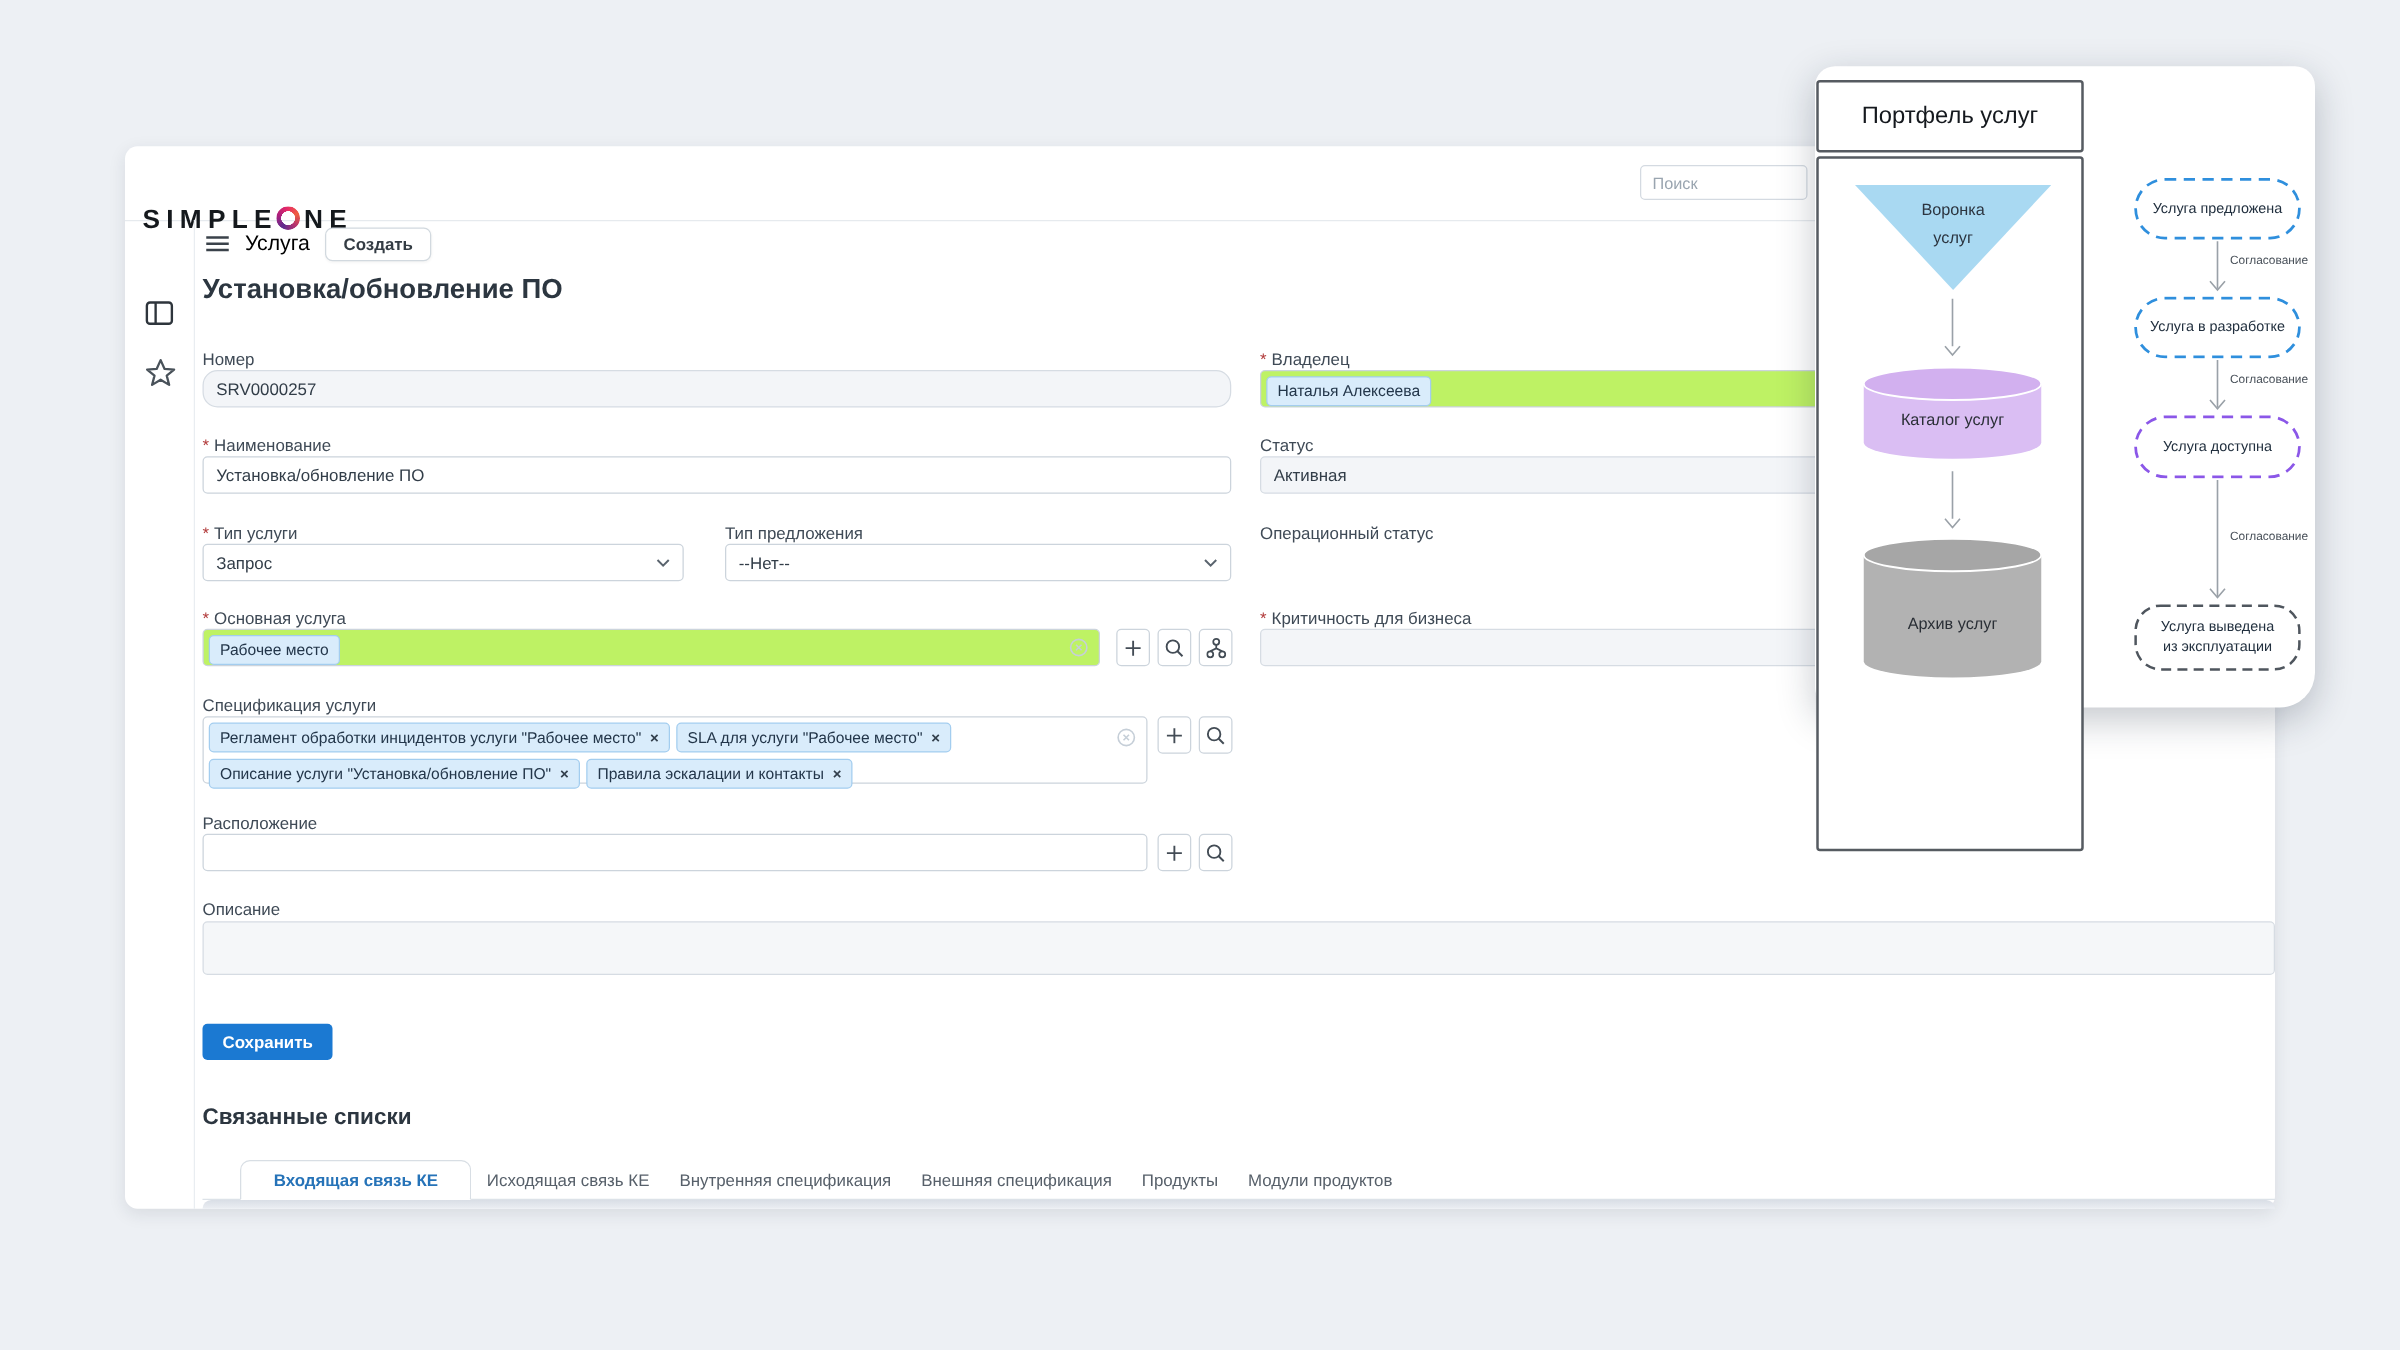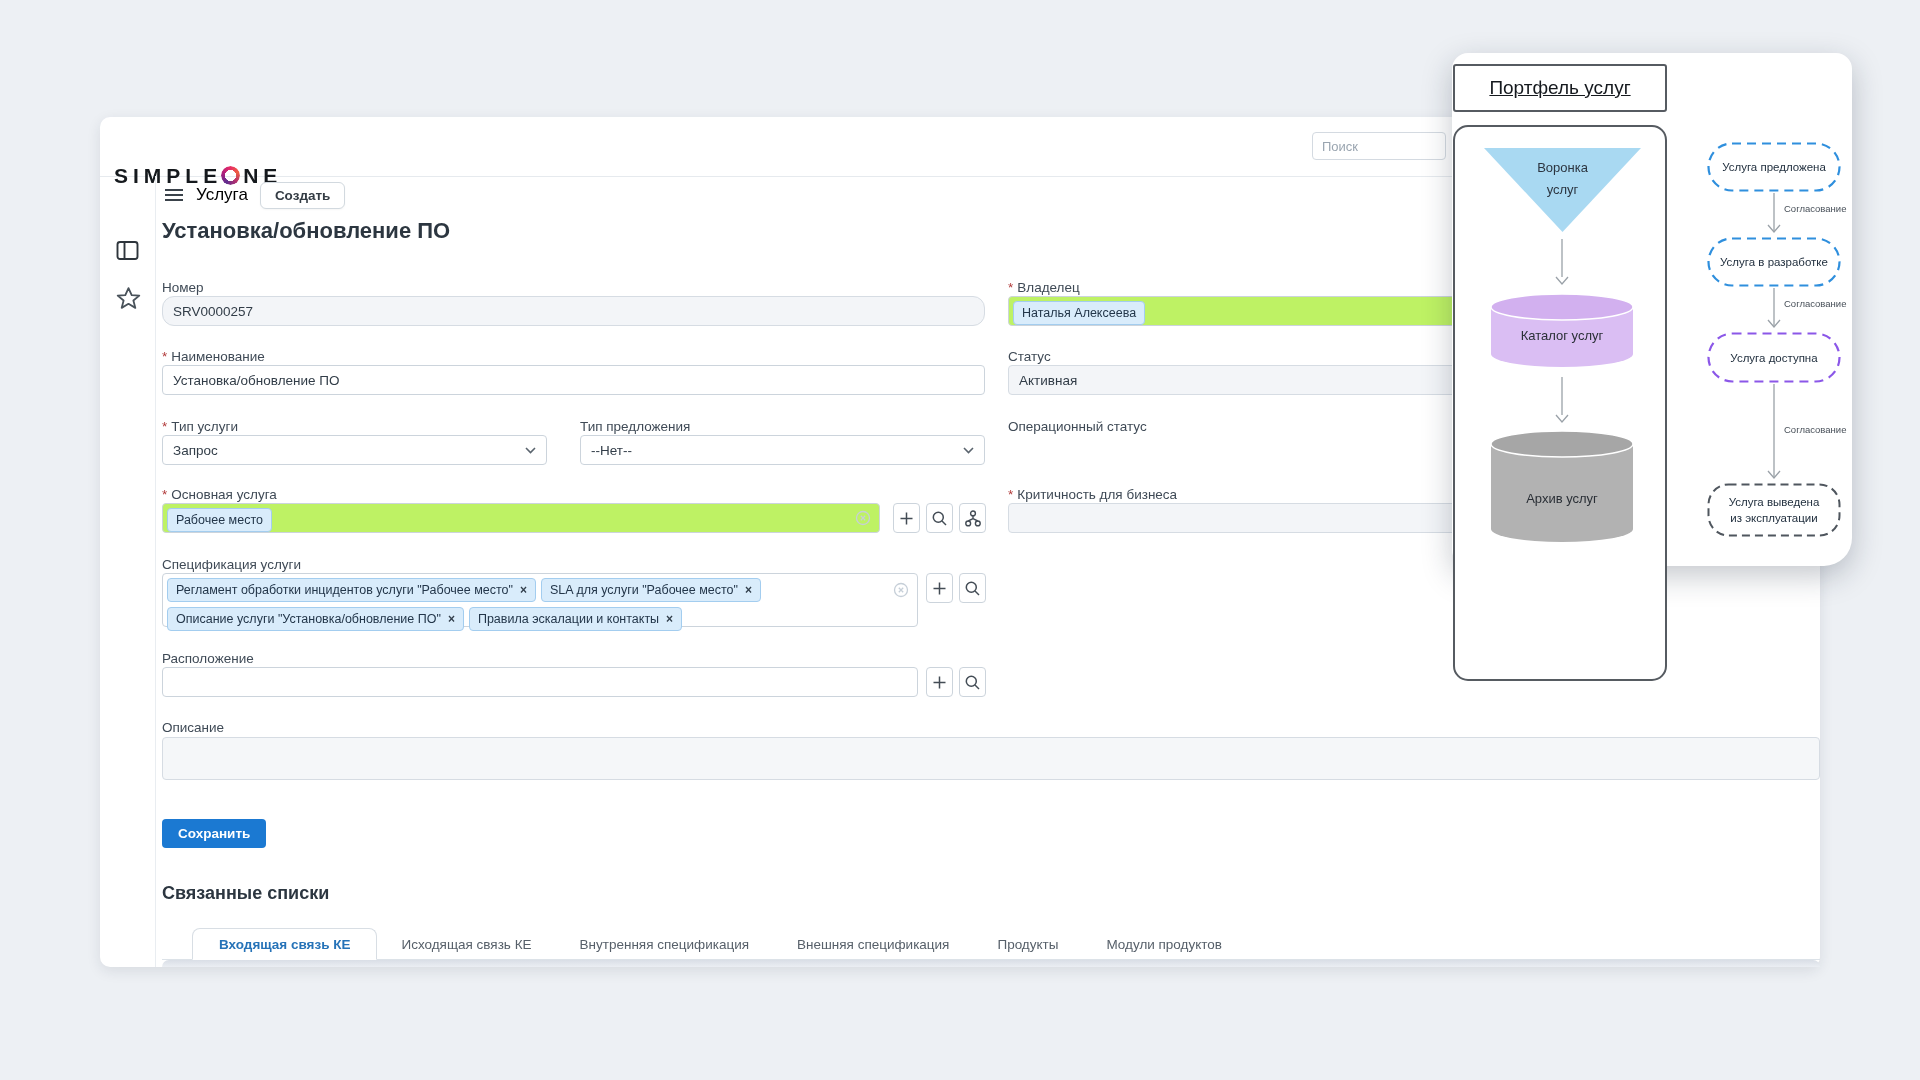--- a/index.html
+++ b/index.html
@@ -49,35 +49,35 @@
   .sqbtn{position:absolute;width:27px;height:30px;border:1px solid #ccd4dc;border-radius:4px;background:#fff;
        display:flex;align-items:center;justify-content:center;cursor:pointer;box-sizing:border-box;}
   .txtarea{position:absolute;border:1px solid #d6dce3;border-radius:4px;background:#f5f7f9;box-sizing:border-box;}
   .btn-save{position:absolute;left:62px;top:702px;background:#1b79d2;color:#fff;border:none;border-radius:4px;
        padding:7px 16px;font-size:13.5px;font-weight:600;font-family:inherit;cursor:pointer;}
   .related{position:absolute;left:62px;top:766px;font-size:18px;font-weight:700;color:#2c3640;}
 
   
   .tabline{position:absolute;left:62px;top:842px;width:1658px;height:1px;background:#dce2e8;}
   .tabs{position:absolute;left:92px;top:811px;height:32px;display:flex;align-items:center;}
-  .tab{font-size:13.5px;color:#57606a;padding:0 24px;cursor:pointer;white-space:nowrap;}
+  .tab{font-size:13.5px;color:#57606a;padding:0 12px;cursor:pointer;white-space:nowrap;}
   .tab.active{display:flex;align-items:center;justify-content:center;height:32px;background:#fff;
        border:1px solid #d8dee4;border-bottom:1px solid #fff;border-radius:8px 8px 0 0;
        color:#2673b8;font-weight:700;position:relative;z-index:2;box-sizing:border-box;padding:0 26px;}
   .liststrip{position:absolute;left:62px;top:843px;width:1658px;height:7px;
        background:linear-gradient(#d9dee6,#ebeef3);border-radius:8px 8px 0 0;}
 
   
   #panel{position:absolute;left:1452px;top:53px;width:400px;height:513px;background:#fff;
        border-radius:16px 16px 28px 16px;box-shadow:0 10px 30px rgba(25,35,55,.25);z-index:50;}
-  .dg-titlebox{position:absolute;left:1px;top:11px;width:214px;height:48px;border:2px solid #565b61;
+  .dg-titlebox{position:absolute;left:1px;top:11px;width:214px;height:58px;border:2px solid #565b61;
        border-radius:3px;background:#fff;display:flex;align-items:center;justify-content:center;
-       font-size:19px;color:#15191e;box-sizing:border-box;text-decoration:underline;}
+       font-size:19px;color:#15191e;box-sizing:border-box;}
   .dg-main{position:absolute;left:1px;top:72px;width:214px;height:556px;border:2px solid #565b61;
-       border-radius:15px;background:#fff;box-sizing:border-box;}
+       border-radius:3px;background:#fff;box-sizing:border-box;}
   .funnel{position:absolute;left:29px;top:21px;width:157px;height:84px;background:#a9d9f2;
        clip-path:polygon(0 0,100% 0,50% 100%);}
   .funnel-lbl{position:absolute;left:29px;top:30px;width:157px;text-align:center;font-size:13px;
        color:#2c3540;line-height:22px;}
   .cyl{position:absolute;left:32px;width:150px;}
   .cyl-lbl{position:absolute;width:150px;text-align:center;font-size:13px;color:#2a2f36;}
   .state{position:absolute;left:255px;width:134px;}
   .state-text{position:absolute;inset:0;display:flex;flex-direction:column;align-items:center;
        justify-content:center;font-size:11.5px;color:#22303f;line-height:16px;text-align:center;}
   .trans-lbl{position:absolute;left:332px;font-size:9.5px;color:#474f58;}

